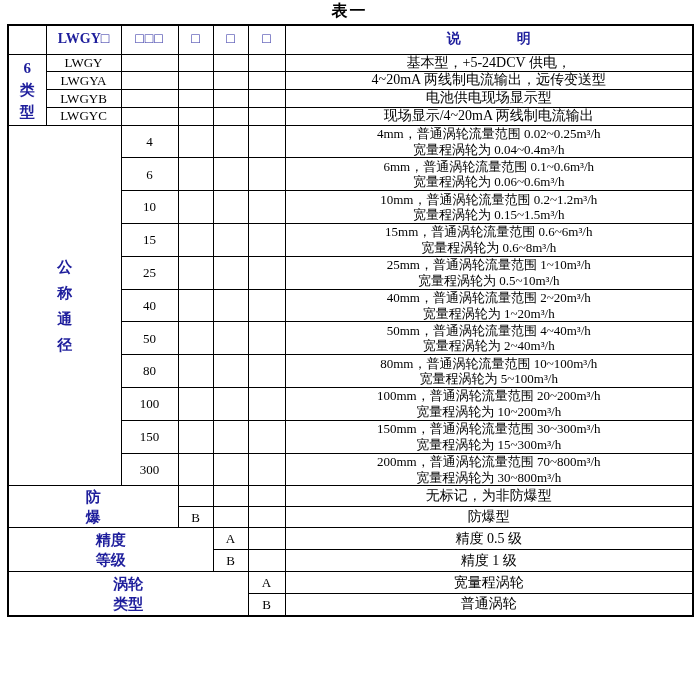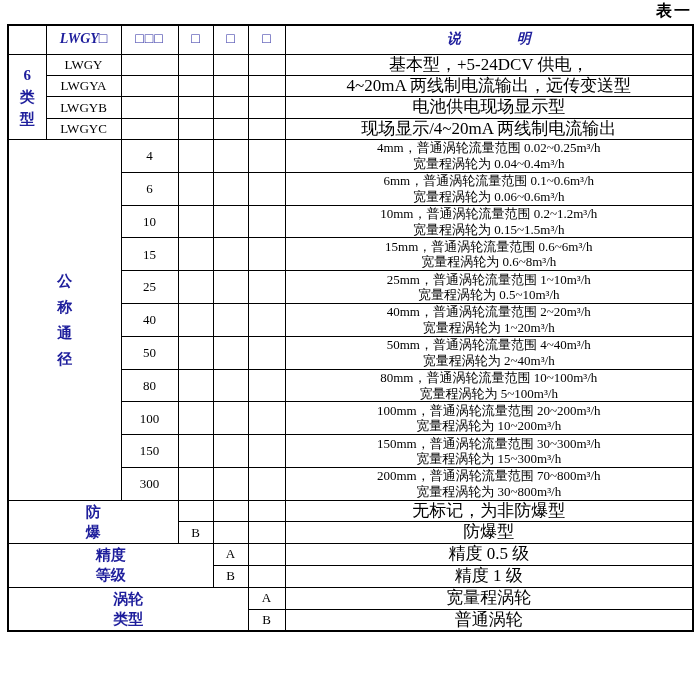--- a/index.html
+++ b/index.html
@@ -7,21 +7,21 @@
   body {
     background: #ffffff;
     color: #000;
     font-family: "Liberation Serif", "DejaVu Serif", serif;
     position: relative;
     overflow: hidden;
   }
   .page-title {
     position: absolute;
     top: 1px; left: 7px; width: 685px;
-    text-align: right;
+    text-align: center;
     font-size: 16px;
     font-weight: bold;
     letter-spacing: 2px;
   }
   table.spec {
     position: absolute;
     top: 24px; left: 7px;
     width: 685px;
     table-layout: fixed;
     border-collapse: collapse;
@@ -37,27 +37,27 @@
     overflow: hidden;
     white-space: nowrap;
   }
   tr.rh { height: 29px; }
   tr.rt { height: 17.75px; }
   tr.rd { height: 32.8px; }
   tr.rf { height: 21px; }
   tr.ra { height: 22px; }
   tr.rw { height: 22px; padding-left: 24px; }
   .navy { color: #1e1e9c; font-weight: bold; }
-  .hdr  { font-size: 14px; font-style: italic; }
+  .hdr  { font-size: 14px; }
   .sq3  { letter-spacing: 1px; }
   .grp  { font-size: 15px; }
   .grp div { line-height: 20px; }
   .grp-type div { line-height: 22px; }
   .grp-dia  div { line-height: 26px; }
-  .desc  { font-size: 17px; }
+  .desc  { font-size: 14px; }
   .desc2 div { line-height: 15.6px; font-size: 13px; }
   .code, .size, .model { font-size: 13px; color: #000; text-align: center; }
 </style>
 </head>
 <body>
 
 <div class="page-title">表一</div>
 
 <table class="spec">
   <colgroup>

